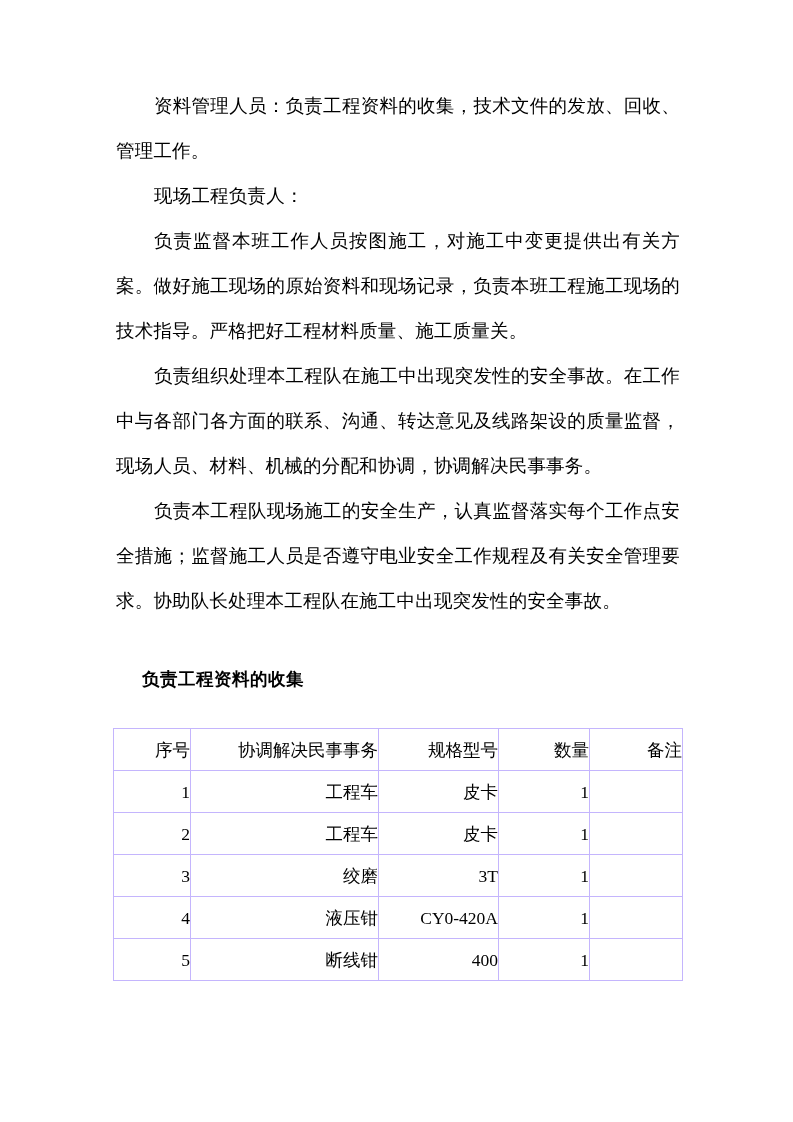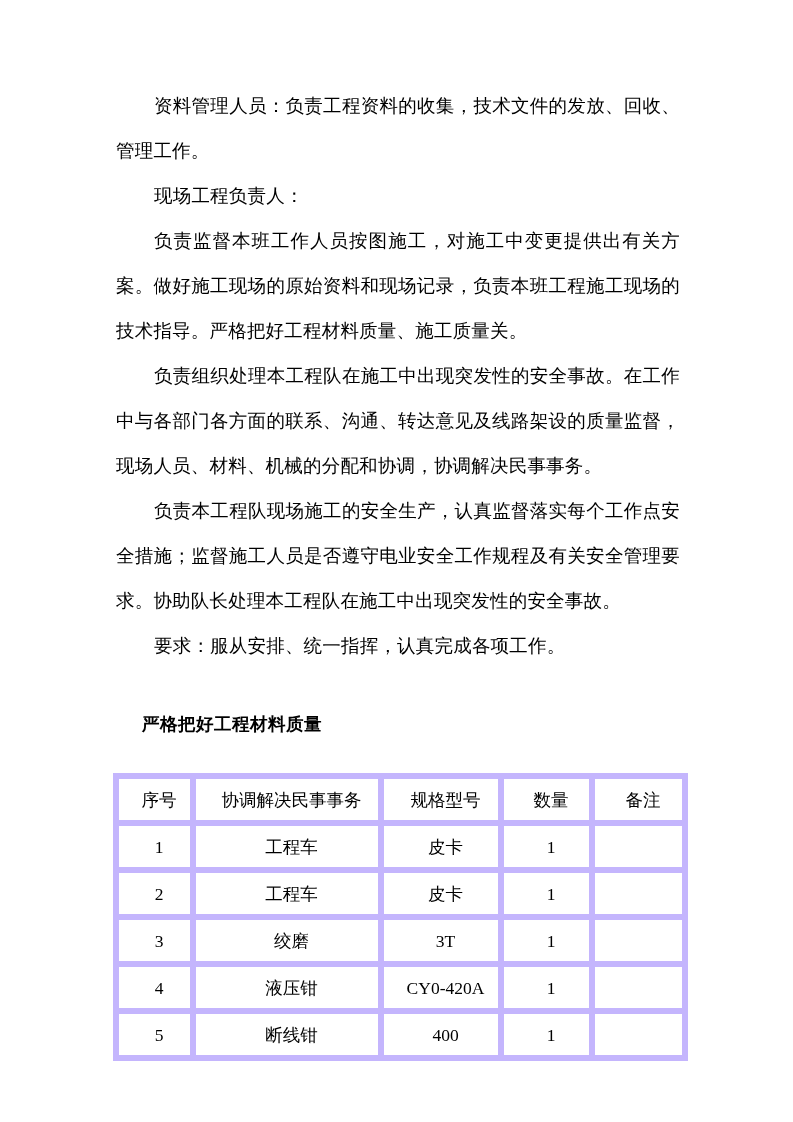--- a/index.html
+++ b/index.html
@@ -70,26 +70,26 @@
   .equip-table {
     border-collapse: collapse;
     width: 569px;
     margin: 0;
     margin-left: -3px;
     table-layout: fixed;
     font-family: "Liberation Serif", "DejaVu Serif", serif;
   }
   .equip-table td,
   .equip-table th {
-    border: 6px solid #c4b5fd;
+    border: 1px solid #c4b5fd;
     height: 41px;
     padding: 0 0 0 9px;
     font-size: 17.5px;
     font-weight: normal;
-    text-align: center;
+    text-align: right;
     vertical-align: middle;
     line-height: 20px;
     overflow: hidden;
     white-space: nowrap;
     margin-top: 45px;
   }
   .col-no     { width: 77px; }
   .col-name   { width: 188px; }
   .col-spec   { width: 120px; }
   .col-qty    { width: 91px; }
@@ -103,25 +103,24 @@
 <body>
 
 <div class="page">
   <div class="content">
 
     <p class="para">资料管理人员：负责工程资料的收集，技术文件的发放、回收、管理工作。</p>
     <p class="para">现场工程负责人：</p>
     <p class="para">负责监督本班工作人员按图施工，对施工中变更提供出有关方案。做好施工现场的原始资料和现场记录，负责本班工程施工现场的技术指导。严格把好工程材料质量、施工质量关。</p>
     <p class="para">负责组织处理本工程队在施工中出现突发性的安全事故。在工作中与各部门各方面的联系、沟通、转达意见及线路架设的质量监督，现场人员、材料、机械的分配和协调，协调解决民事事务。</p>
     <p class="para">负责本工程队现场施工的安全生产，认真监督落实每个工作点安全措施；监督施工人员是否遵守电业安全工作规程及有关安全管理要求。协助队长处理本工程队在施工中出现突发性的安全事故。</p>
-    <p class="para">要求：服从安排、统一指挥，认真完成各项工作。</p>
 
     <div class="heading-spacer"></div>
 
-    <h2 class="heading">严格把好工程材料质量</h2>
+    <h2 class="heading">负责工程资料的收集</h2>
 
     <div class="table-spacer"></div>
 
     <table class="equip-table">
       <colgroup>
         <col class="col-no">
         <col class="col-name">
         <col class="col-spec">
         <col class="col-qty">
         <col class="col-remark">

